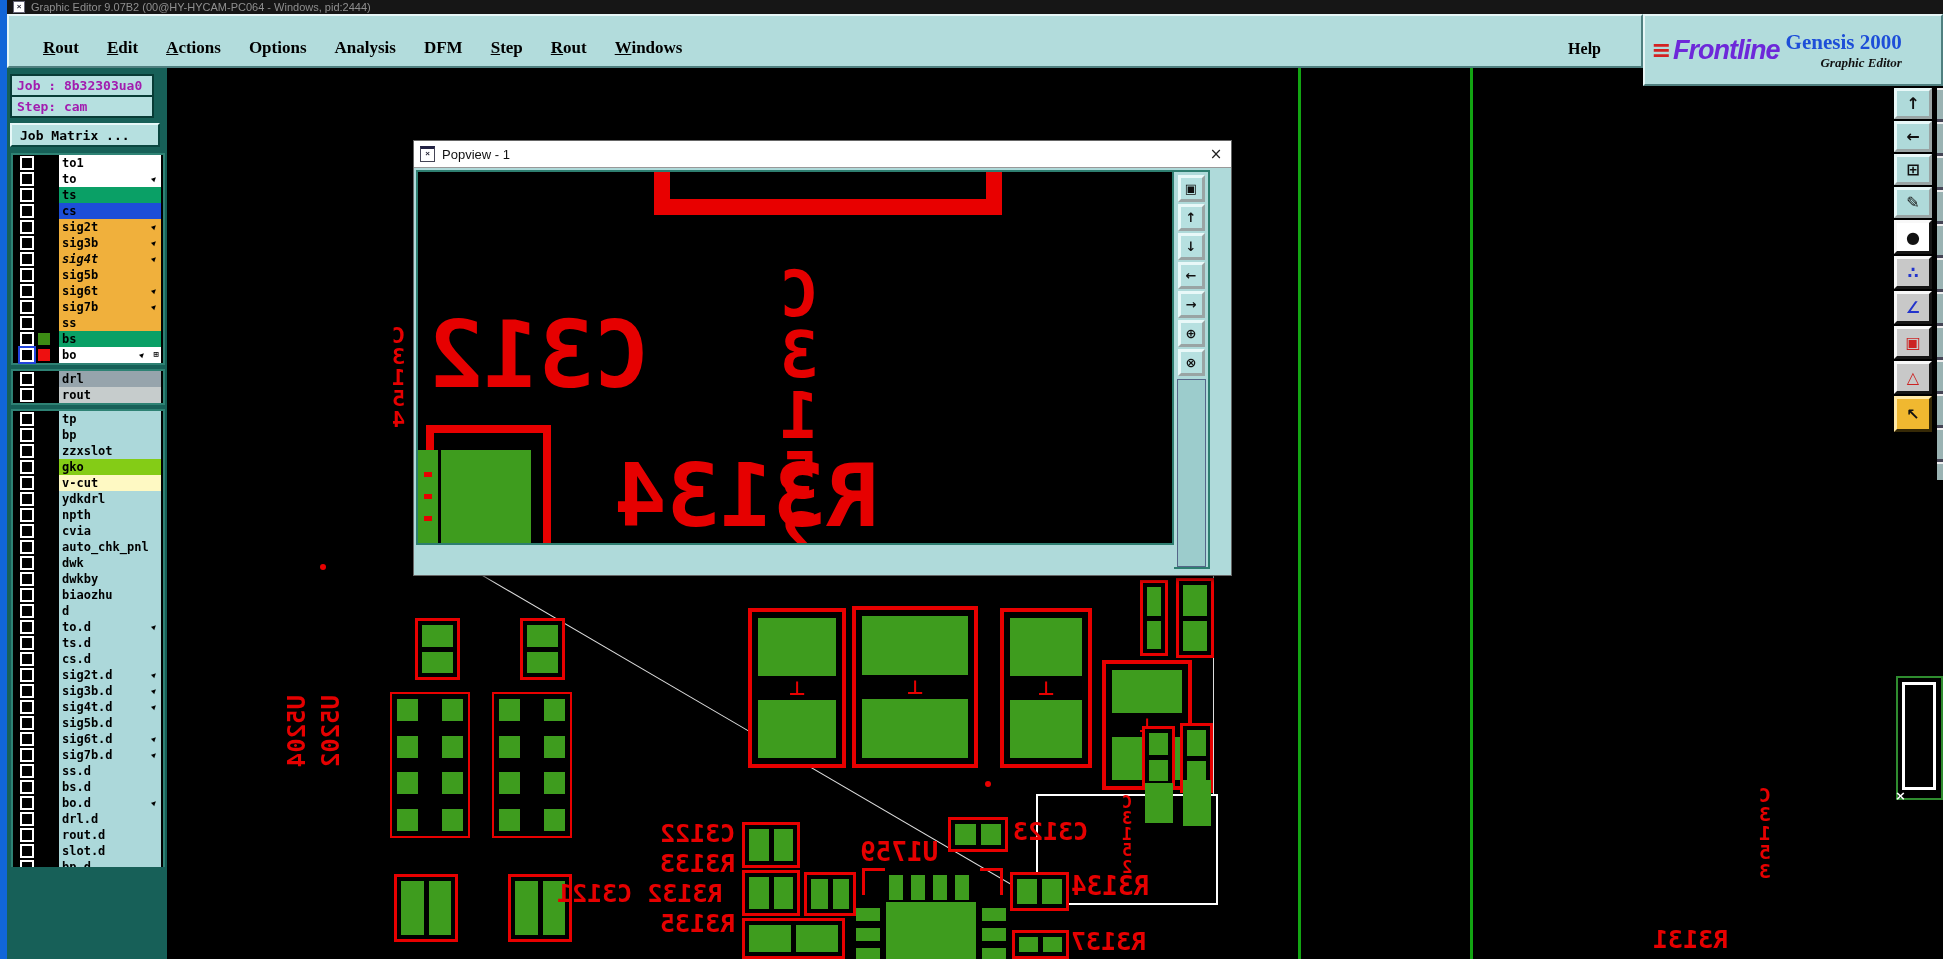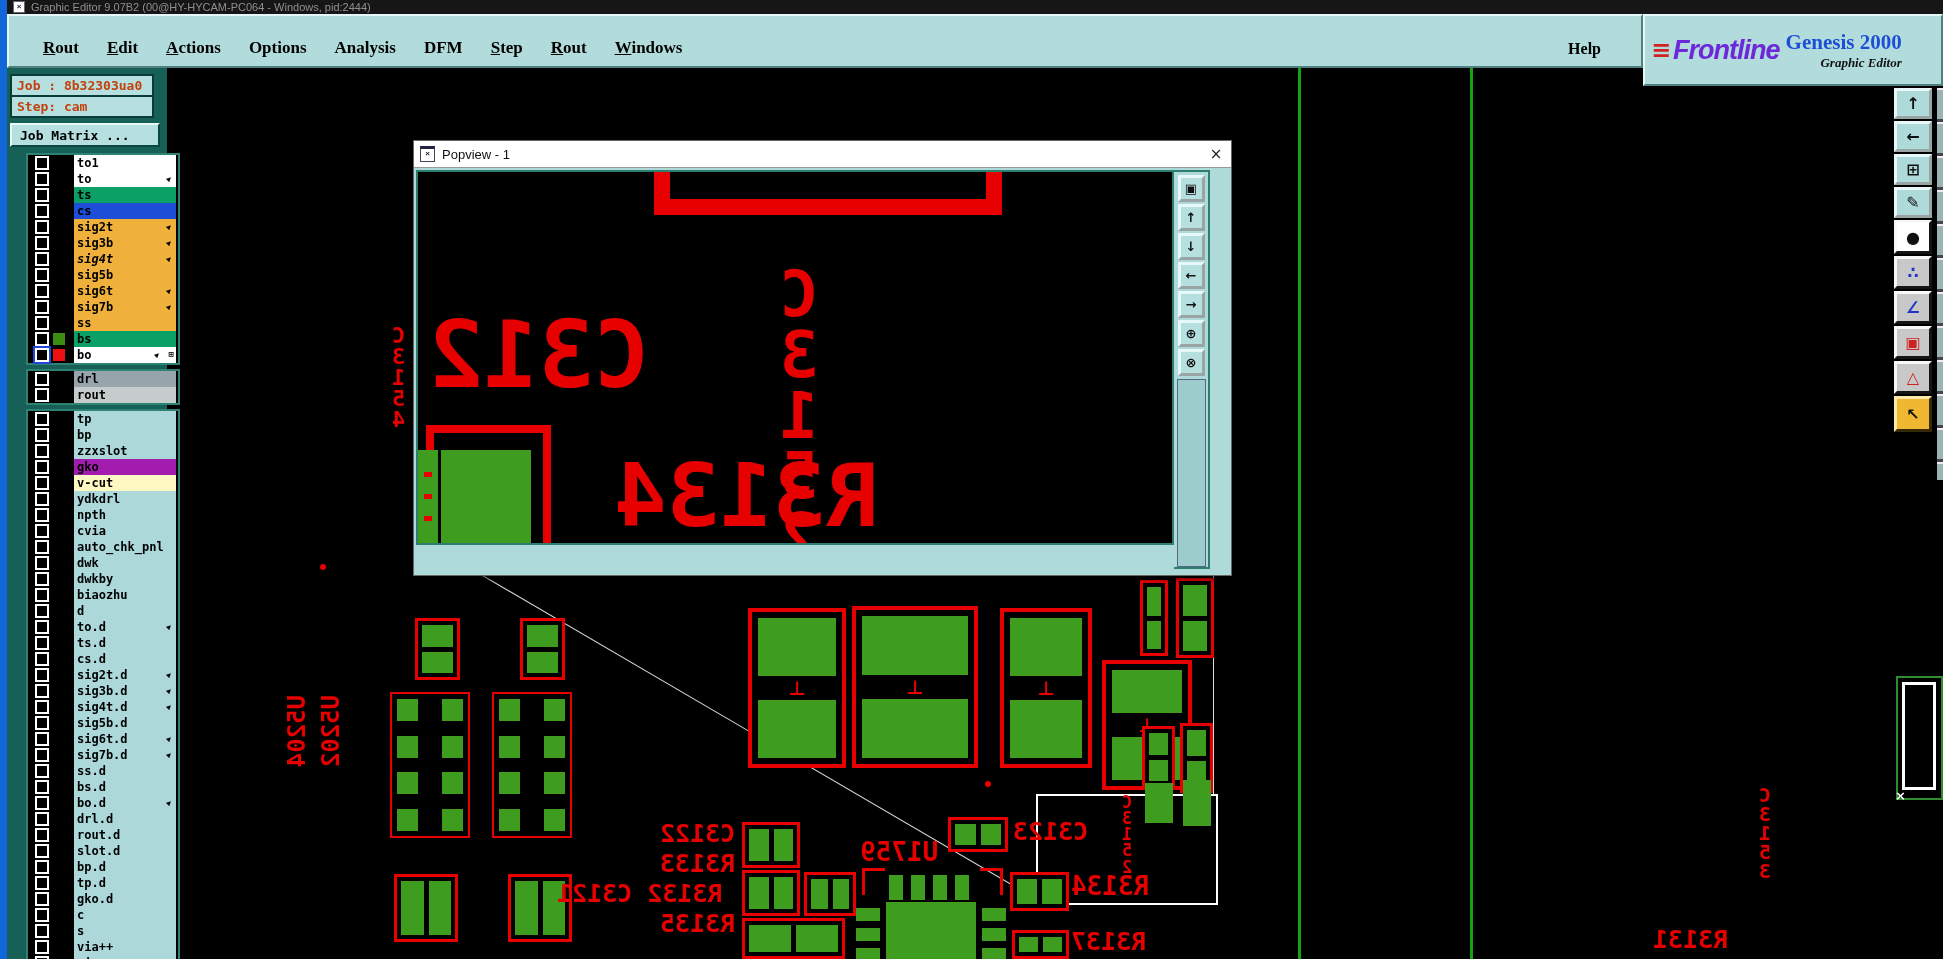--- a/index.html
+++ b/index.html
@@ -24,28 +24,28 @@
     border:2px solid;border-color:#E6F6F6 #4F7F7F #4F7F7F #E6F6F6;box-sizing:border-box;
     display:flex;align-items:center;z-index:25;padding-left:6px}
   .speed{color:#D32222;font:bold 24px/20px "DejaVu Sans",sans-serif;margin-right:2px}
   .fl{font:bold italic 27px "Liberation Sans",sans-serif;color:#6d28d9;letter-spacing:-1px}
   .gcol{display:flex;flex-direction:column;margin-left:6px;align-items:flex-end}
   .gen{font:bold 21px "Liberation Serif",serif;color:#1d4ed8;white-space:nowrap}
   .ge{font:bold italic 13px "Liberation Serif",serif;color:#111}
   
   .sidebar{position:absolute;left:7px;top:68px;width:160px;height:891px;background:#176058;z-index:15}
   .jobbox{margin:6px 13px 0 3px;background:#B6E0E0;border:2px solid #083C36;
-    font:bold 13px/19px "DejaVu Sans Mono",monospace;color:#c2410c}
+    font:bold 13px/19px "DejaVu Sans Mono",monospace;color:#a21caf}
   .jline{padding-left:5px;height:19px;white-space:nowrap;overflow:hidden}
   .jline:first-child{border-bottom:2px solid #083C36}
   .matrix{display:block;margin:5px 4px 0 3px;width:150px;height:24px;text-align:left;
     padding-left:8px;background:#B6E0E0;border:2px solid;
     border-color:#E6F8F8 #0A4640 #0A4640 #E6F8F8;
     font:bold 13px "DejaVu Sans Mono",monospace;color:#000;cursor:default}
-  .layers{margin:6px 0 0 19px;width:154px;height:806px;overflow:hidden}
+  .layers{margin:6px 0 0 4px;width:154px;height:714px;overflow:hidden}
   .lsec{border:2px solid #2E8274;background:#000;margin-bottom:4px}
   .lrow{height:16px;display:flex;align-items:center;background:#000}
   .cb{width:10px;height:10px;border:2px solid #fff;background:#000;margin-left:7px;flex:none}
   .cb.sel{box-shadow:0 0 0 2px #2244DD}
   .sw{width:12px;height:12px;margin-left:4px;flex:none;background:transparent}
   .lbl{flex:1;margin:0 2px 0 9px;padding-left:3px;position:relative;overflow:hidden;
     font:bold 12px/16px "DejaVu Sans Mono",monospace;color:#000;white-space:nowrap}
   .arr{position:absolute;right:4px;top:4px;font-size:8px;line-height:8px;
     transform:rotate(-45deg);color:#000}
   .lrow.hasx .arr{right:16px}
@@ -248,21 +248,21 @@
           <span class="lbl" style="background: rgb(172, 216, 218);">bp</span>
         </div>
         <div class="lrow">
           <span class="cb"></span>
           <span class="sw"></span>
           <span class="lbl" style="background: rgb(172, 216, 218);">zzxslot</span>
         </div>
         <div class="lrow">
           <span class="cb"></span>
           <span class="sw"></span>
-          <span class="lbl" style="background: #a21caf;">gko</span>
+          <span class="lbl" style="background: #84cc16;">gko</span>
         </div>
         <div class="lrow">
           <span class="cb"></span>
           <span class="sw"></span>
           <span class="lbl" style="background: #fef9c3;">v-cut</span>
         </div>
         <div class="lrow">
           <span class="cb"></span>
           <span class="sw"></span>
           <span class="lbl" style="background: rgb(172, 216, 218);">ydkdrl</span>

